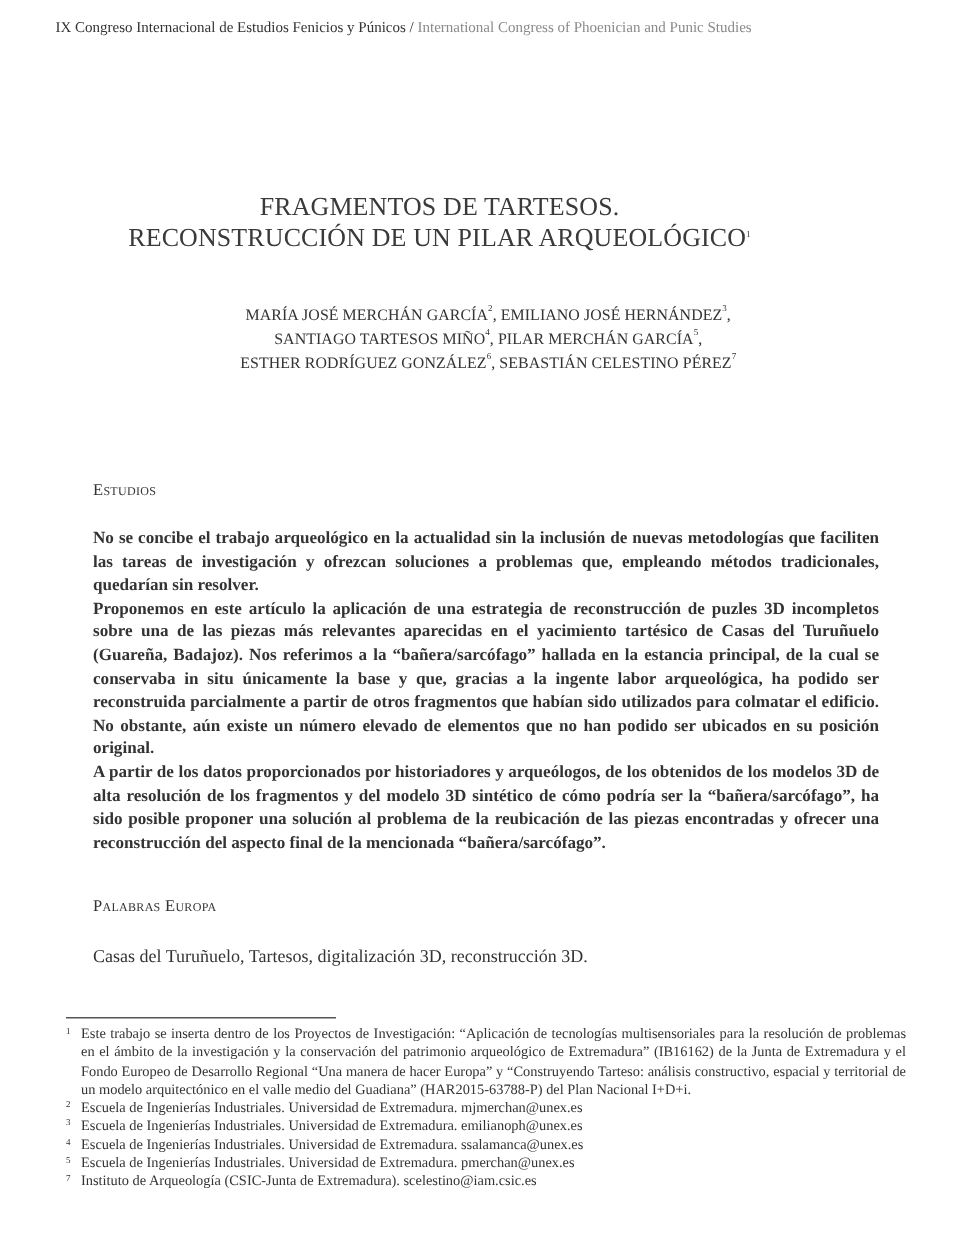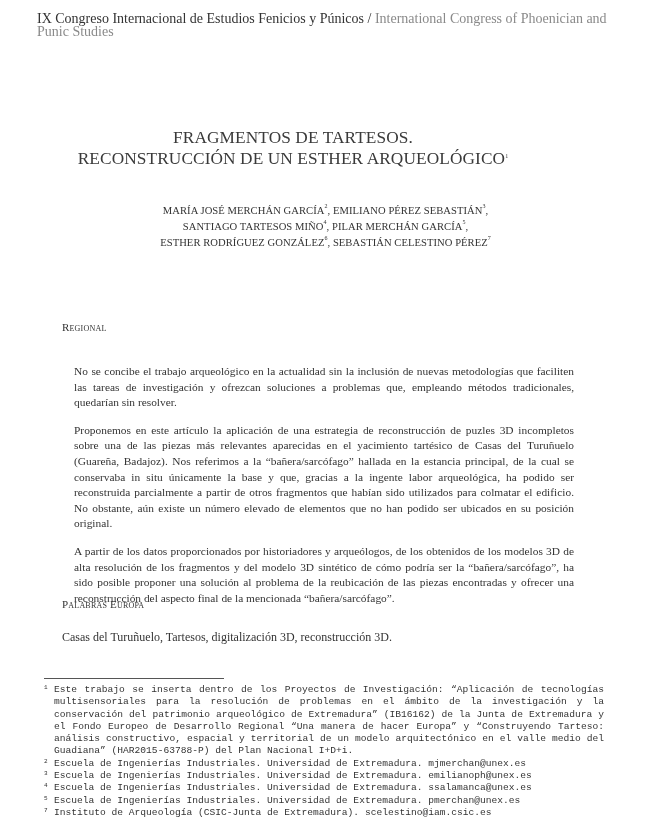--- a/index.html
+++ b/index.html
@@ -14,21 +14,21 @@
       overflow: hidden;
       font-family: "DejaVu Serif", "Liberation Serif", serif;
       color: #2b2b2b;
     }
     .header {
       position: absolute;
       left: 37px;
       top: 12px;
       width: 600px;
       font-family: "Liberation Serif", serif;
-      font-size: 14px;
+      font-size: 10px;
       line-height: 13px;
       color: #333;
     }
     .header .en { color: #8a8a8a; }
     .header .pages { font-style: italic; }
 
     .title {
       position: absolute;
       left: 0;
       top: 127px;
@@ -70,21 +70,21 @@
       position: absolute;
       left: 62px;
       top: 352px;
       width: 524px;
       font-family: "Liberation Serif", serif;
       font-size: 11.4px;
       line-height: 15.6px;
       color: #333;
       text-align: justify;
     }
-    .abstract p { margin: 12px; }
+    .abstract p { margin: 0; font-weight: bold; }
     .keywords {
       position: absolute;
       left: 62px;
       top: 630px;
       width: 524px;
       font-family: "Liberation Serif", serif;
       font-size: 12px;
       color: #333;
     }
     .fn-rule {
@@ -93,21 +93,21 @@
       top: 678px;
       width: 180px;
       height: 0;
       border-top: 1px solid #555;
     }
     .footnotes {
       position: absolute;
       left: 44px;
       top: 684px;
       width: 560px;
-      font-family: Liberation Mono, monospace;
+      font-family: Liberation Serif, serif;
       font-size: 9.6px;
       line-height: 12.3px;
       color: #333;
     }
     .fn {
       position: relative;
       padding-left: 10px;
       text-align: justify;
     }
     .fn .num {
@@ -121,36 +121,36 @@
 <body>
 
 <div class="header">
   <div>
     <span>IX Congreso Internacional de Estudios Fenicios y Púnicos</span><span> / </span><span class="en">International Congress of  Phoenician and Punic Studies</span>
   </div>
 </div>
 
 <div class="title">
   <div>FRAGMENTOS DE TARTESOS.</div>
-  <div><span>RECONSTRUCCIÓN DE UN ESTHER ARQUEOLÓGICO</span><sup>1</sup></div>
+  <div><span>RECONSTRUCCIÓN DE UN PILAR ARQUEOLÓGICO</span><sup>1</sup></div>
 </div>
 
 <div class="authors">
   <div>
-    <span>MARÍA JOSÉ MERCHÁN GARCÍA</span><sup>2</sup>, <span>EMILIANO PÉREZ SEBASTIÁN</span><sup>3</sup>,
+    <span>MARÍA JOSÉ MERCHÁN GARCÍA</span><sup>2</sup>, <span>EMILIANO JOSÉ HERNÁNDEZ</span><sup>3</sup>,
   </div>
   <div>
     <span>SANTIAGO TARTESOS MIÑO</span><sup>4</sup>, <span>PILAR MERCHÁN GARCÍA</span><sup>5</sup>,
   </div>
   <div>
     <span>ESTHER RODRÍGUEZ GONZÁLEZ</span><sup>6</sup>, <span>SEBASTIÁN CELESTINO PÉREZ</span><sup>7</sup>
   </div>
 </div>
 
-<div class="section-head" style="top:321px;">Regional</div>
+<div class="section-head" style="top:321px;">Estudios</div>
 
 <div class="abstract">
   <p>No se concibe el trabajo arqueológico en la actualidad sin la inclusión de nuevas metodologías que faciliten las tareas de investigación y ofrezcan soluciones a problemas que, empleando métodos tradicionales, quedarían sin resolver.</p>
   <p>Proponemos en este artículo la aplicación de una estrategia de reconstrucción de puzles 3D incompletos sobre una de las piezas más relevantes aparecidas en el yacimiento tartésico de Casas del Turuñuelo (Guareña, Badajoz). Nos referimos a la “bañera/sarcófago” hallada en la estancia principal, de la cual se conservaba in situ únicamente la base y que, gracias a la ingente labor arqueológica, ha podido ser reconstruida parcialmente a partir de otros fragmentos que habían sido utilizados para colmatar el edificio. No obstante, aún existe un número elevado de elementos que no han podido ser ubicados en su posición original.</p>
   <p>A partir de los datos proporcionados por historiadores y arqueólogos, de los obtenidos de los modelos 3D de alta resolución de los fragmentos y del modelo 3D sintético de cómo podría ser la “bañera/sarcófago”, ha sido posible proponer una solución al problema de la reubicación de las piezas encontradas y ofrecer una reconstrucción del aspecto final de la mencionada “bañera/sarcófago”.</p>
 </div>
 
 <div class="section-head" style="top:598px;">Palabras Europa</div>
 
 <div class="keywords">Casas del Turuñuelo, Tartesos, digitalización 3D, reconstrucción 3D.</div>

